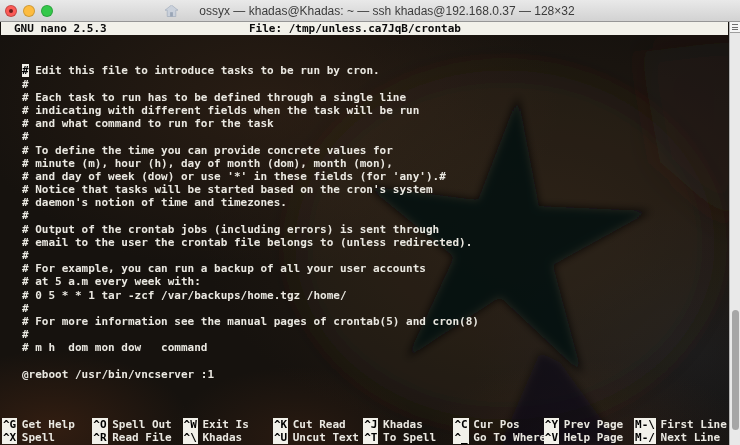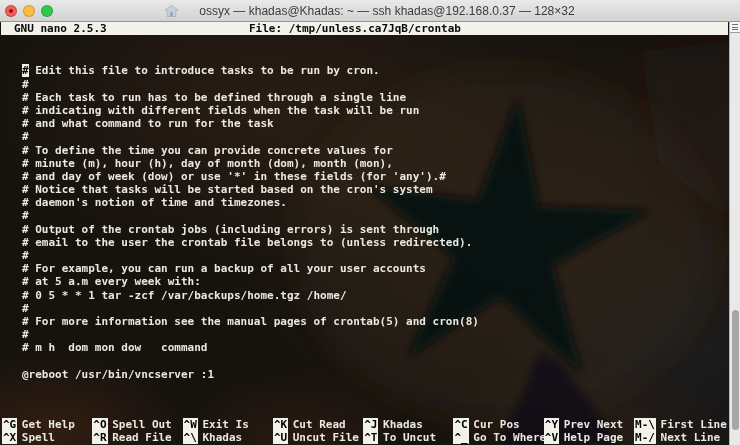--- a/index.html
+++ b/index.html
@@ -128,29 +128,29 @@
 
 
     <div class="shortcut-rows">
       <div class="srow" id="shortcuts-row-1">
           <div class="sc"><span class="sckey">^G</span><span class="sclbl">Get Help</span></div>
           <div class="sc"><span class="sckey">^O</span><span class="sclbl">Spell Out</span></div>
           <div class="sc"><span class="sckey">^W</span><span class="sclbl">Exit Is</span></div>
           <div class="sc"><span class="sckey">^K</span><span class="sclbl">Cut Read</span></div>
           <div class="sc"><span class="sckey">^J</span><span class="sclbl">Khadas</span></div>
           <div class="sc"><span class="sckey">^C</span><span class="sclbl">Cur Pos</span></div>
-          <div class="sc"><span class="sckey">^Y</span><span class="sclbl">Prev Next</span></div>
+          <div class="sc"><span class="sckey">^Y</span><span class="sclbl">Prev Page</span></div>
           <div class="sc"><span class="sckey">M-\</span><span class="sclbl">First Line</span></div>
         </div>
       <div class="srow" id="shortcuts-row-2">
           <div class="sc"><span class="sckey">^X</span><span class="sclbl">Spell</span></div>
           <div class="sc"><span class="sckey">^R</span><span class="sclbl">Read File</span></div>
           <div class="sc"><span class="sckey">^\</span><span class="sclbl">Khadas</span></div>
-          <div class="sc"><span class="sckey">^U</span><span class="sclbl">Uncut File</span></div>
-          <div class="sc"><span class="sckey">^T</span><span class="sclbl">To Uncut</span></div>
+          <div class="sc"><span class="sckey">^U</span><span class="sclbl">Uncut Text</span></div>
+          <div class="sc"><span class="sckey">^T</span><span class="sclbl">To Spell</span></div>
           <div class="sc"><span class="sckey">^_</span><span class="sclbl">Go To Where</span></div>
           <div class="sc"><span class="sckey">^V</span><span class="sclbl">Help Page</span></div>
           <div class="sc"><span class="sckey">M-/</span><span class="sclbl">Next Line</span></div>
         </div>
     </div>
   </div>
 
   <div class="scrollbar">
     <div class="split-btn"></div>
     <div class="thumb"></div>

